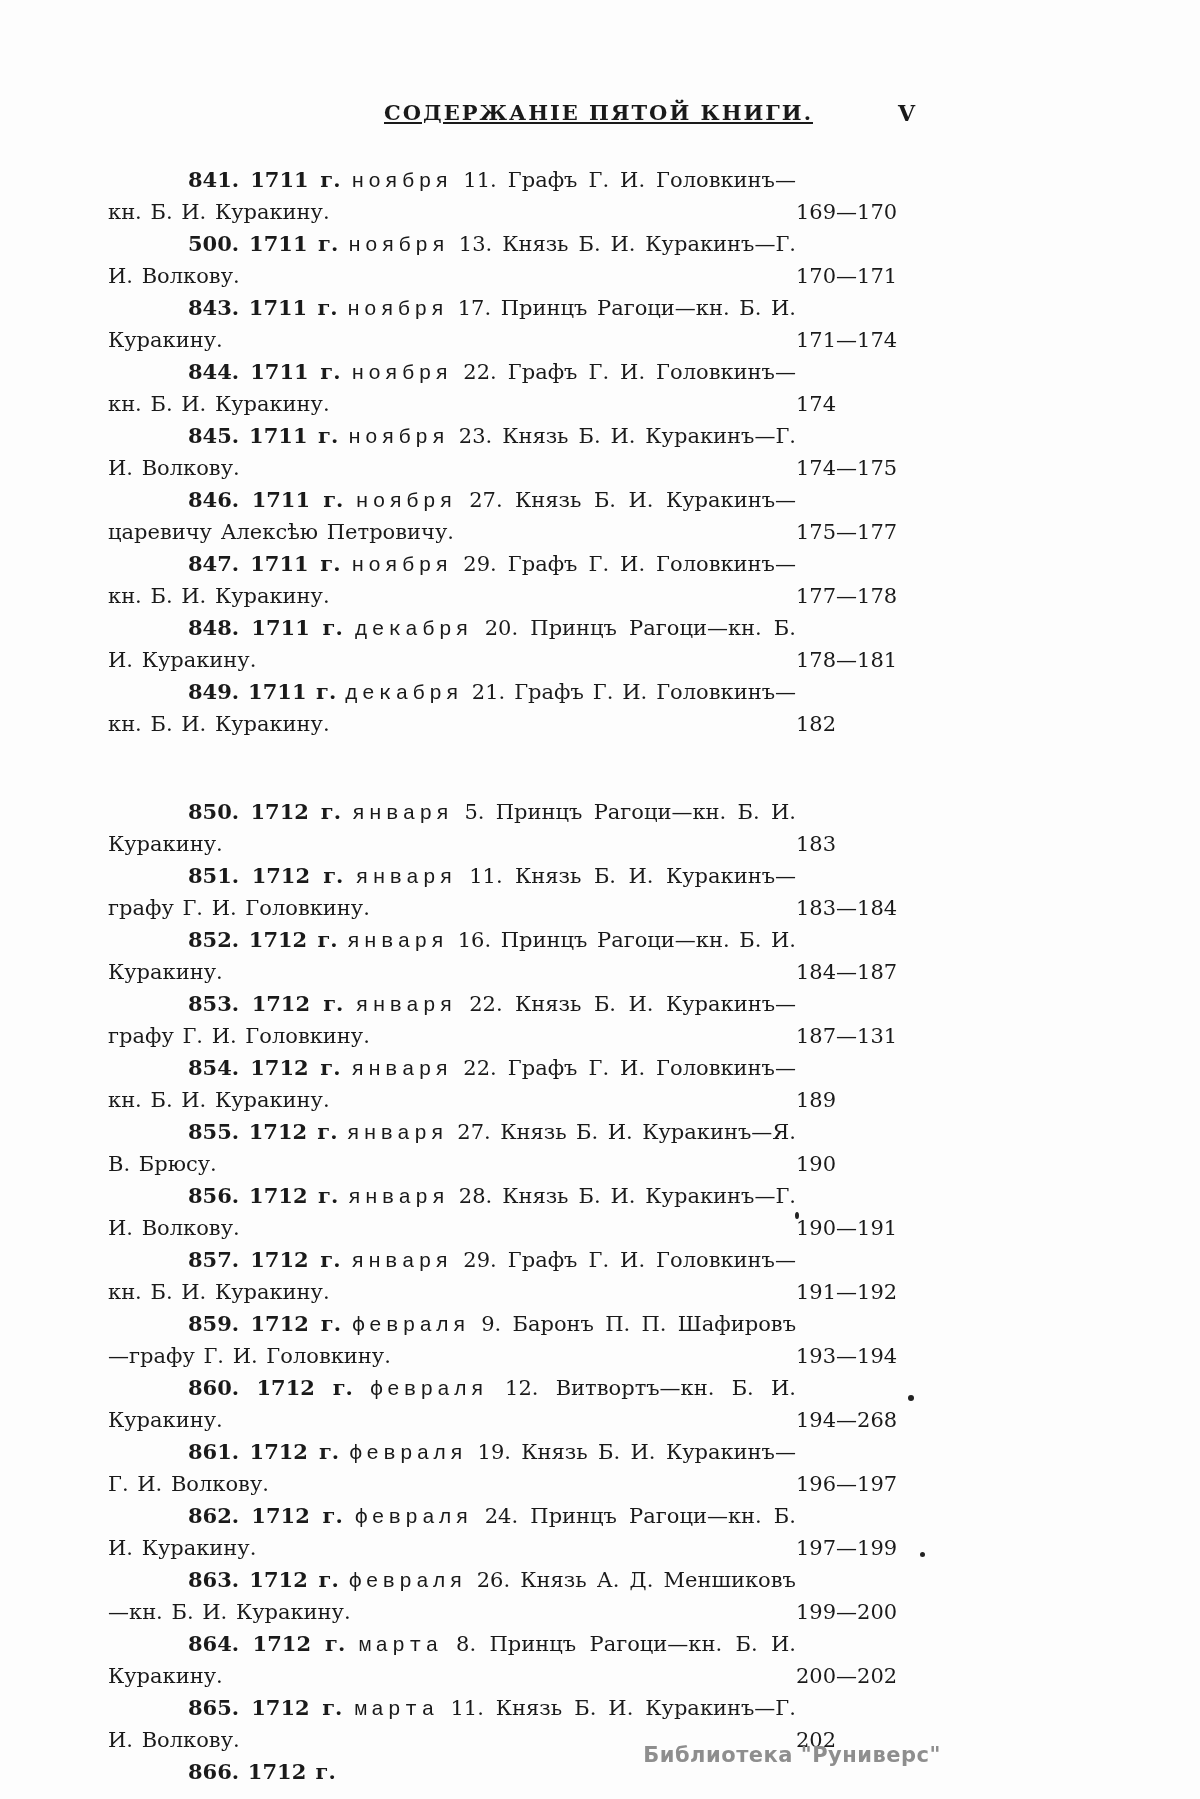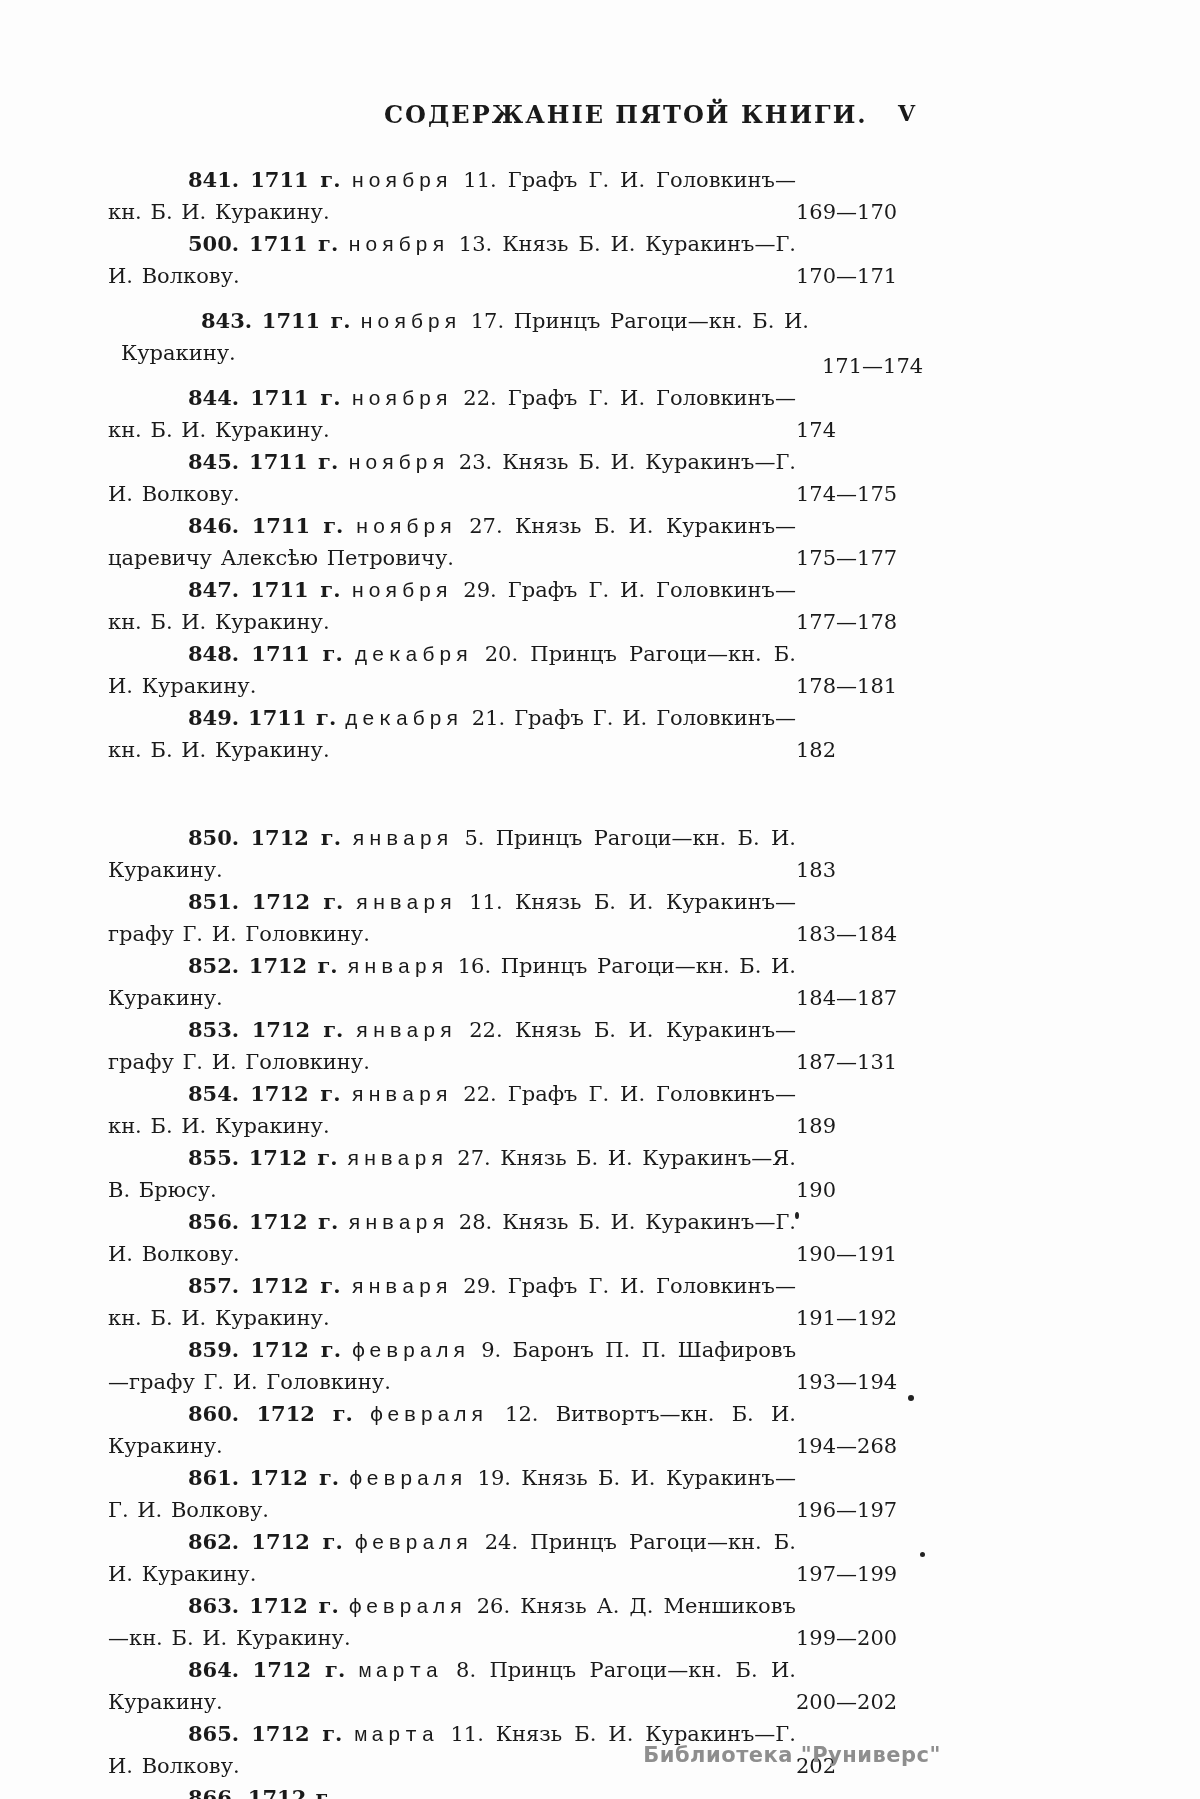--- a/index.html
+++ b/index.html
@@ -23,24 +23,25 @@
     width: 940px;
   }
   .header-row {
     position: relative;
     height: 64px;
   }
   .header-title {
     position: absolute;
     left: 276px;
     top: 0;
-    font-size: 24px;
+    font-size: 21px;
     font-weight: bold;
     letter-spacing: 2px;
     white-space: nowrap;
+    text-decoration: underline;
   }
   .header-pagenum {
     position: absolute;
     left: 790px;
     top: 0;
     font-size: 22px;
     font-weight: bold;
   }
   .toc-section {
     margin: 0;
@@ -117,21 +118,21 @@
     <p class="entry-text" style="margin:0">
       <span class="num">500.</span>
       <span class="year">1711 г.</span>
       <span class="month">ноября</span>
       <span class="day">13.</span>
       <span class="desc">Князь Б. И. Куракинъ—Г. И. Волкову.</span>
     </p>
     <span class="entry-pages">170—171</span>
   </div>
         <div class="entry">
-    <p class="entry-text" style="margin:13px">
+    <p class="entry-text" style="margin:0">
       <span class="num">843.</span>
       <span class="year">1711 г.</span>
       <span class="month">ноября</span>
       <span class="day">17.</span>
       <span class="desc">Принцъ Рагоци—кн. Б. И. Куракину.</span>
     </p>
     <span class="entry-pages">171—174</span>
   </div>
         <div class="entry">
     <p class="entry-text" style="margin:0">

